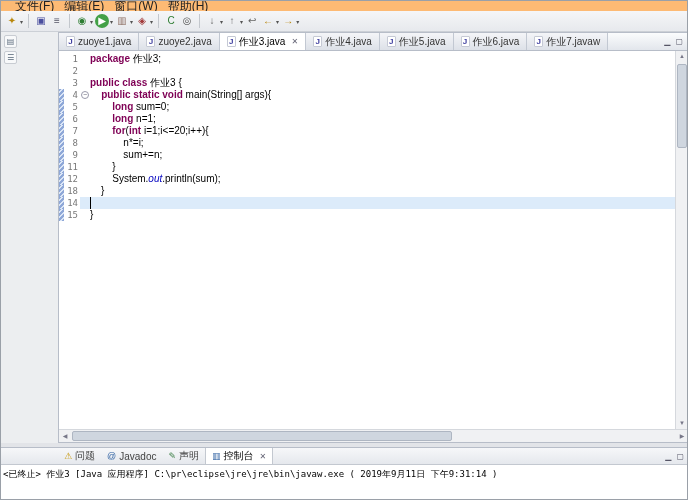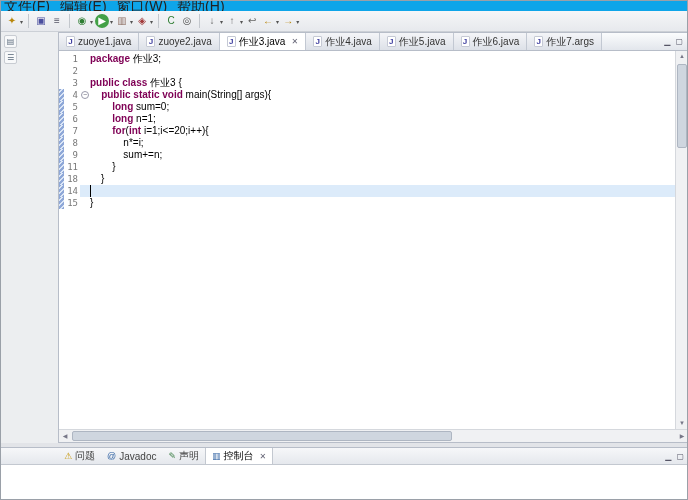--- a/index.html
+++ b/index.html
@@ -1,19 +1,19 @@
 <!DOCTYPE html>
 <html><head>
 <meta charset="utf-8">
 <style>
 *{box-sizing:border-box;margin:0;padding:0}
 html,body{background:#fff}
 body{font-family:"Liberation Sans","DejaVu Sans",sans-serif}
 .screen{position:relative;width:688px;height:500px;background:#eceef0;overflow:hidden;font-size:10px;color:#111;border:1px solid #9aa0a8}
-.menubar{position:absolute;left:0;top:0;width:100%;height:10px;background:#0ea5e9;font-size:14px;color:#222;padding-left:3px;overflow:hidden;line-height:11px;white-space:nowrap}
+.menubar{position:absolute;left:0;top:0;width:100%;height:10px;background:#fdba74;font-size:12px;color:#222;padding-left:14px;overflow:hidden;line-height:11px;white-space:nowrap}
 .menu-item{display:inline-block;margin-right:10px;cursor:default}
 .toolbar{position:absolute;left:0;top:10px;width:100%;height:21px;background:linear-gradient(#f5f6f8,#e7e9ed);border-bottom:1px solid #ccd0d6;display:flex;align-items:center;padding:0 3px}
 .tbbtn{display:inline-flex;align-items:center;height:18px;padding:0 1px;cursor:default}
 .tbglyph{width:14px;height:14px;display:inline-flex;align-items:center;justify-content:center;font-size:10px;line-height:14px}
 .dd{font-size:6px;color:#555;margin-left:1px}
 .tbsep{width:1px;height:14px;background:#c3c7cd;margin:0 4px;display:inline-block}
 .rail{position:absolute;left:0;top:31px;width:57px;height:411px;background:#eceef0;padding:3px;display:flex;flex-direction:column;gap:3px;align-items:flex-start}
 .railbtn{width:13px;height:13px;border:1px solid #c8ccd2;background:#f8f9fa;font-size:8px;display:inline-flex;align-items:center;justify-content:center;color:#567;border-radius:2px}
 .editor-stack{position:absolute;left:57px;top:31px;width:631px;height:411px;background:#fff;border:1px solid #b7bdc8;display:flex;flex-direction:column}
 .tabbar{height:18px;background:linear-gradient(#fbfcfd,#e2e6ec);border-bottom:1px solid #b7bdc8;display:flex;align-items:stretch}
@@ -144,21 +144,21 @@
           <span class="tab">
             <span class="jicon">J</span>
             <span class="tlabel">作业5.java</span>
           </span>
           <span class="tab">
             <span class="jicon">J</span>
             <span class="tlabel">作业6.java</span>
           </span>
           <span class="tab">
             <span class="jicon">J</span>
-            <span class="tlabel">作业7.args</span>
+            <span class="tlabel">作业7.javaw</span>
           </span>
         </div>
       <div class="tabbar-controls">
         <span>▁</span>
         <span>▢</span>
       </div>
     </div>
     <div class="editor-body">
       <div class="codearea" id="codearea">
           <div class="crow">
@@ -215,20 +215,26 @@
             <span class="diff changed"></span>
             <span class="lnum">9</span>
             <span class="fold"></span>
             <span class="codeseg"><span class="s-p">            sum+=n;</span></span>
           </div>
           <div class="crow">
             <span class="diff changed"></span>
             <span class="lnum">11</span>
             <span class="fold"></span>
             <span class="codeseg"><span class="s-p">        }</span></span>
+          </div>
+          <div class="crow">
+            <span class="diff changed"></span>
+            <span class="lnum">12</span>
+            <span class="fold"></span>
+            <span class="codeseg"><span class="s-p">        System.</span><span class="s-f">out</span><span class="s-p">.println(sum);</span></span>
           </div>
           <div class="crow">
             <span class="diff changed"></span>
             <span class="lnum">18</span>
             <span class="fold"></span>
             <span class="codeseg"><span class="s-p">    }</span></span>
           </div>
           <div class="crow current">
             <span class="diff changed"></span>
             <span class="lnum">14</span>
@@ -276,15 +282,15 @@
             <span class="cticon" style="color: rgb(52, 101, 164);">▥</span>
             <span class="ctlabel">控制台</span>
             <span class="tclose">✕</span>
           </span>
         </div>
       <div class="console-controls">
         <span>▁</span>
         <span>▢</span>
       </div>
     </div>
-    <div class="console-body" id="consolebody"></div>
+    <div class="console-body" id="consolebody"><div class="cline">&lt;已终止&gt; 作业3 [Java 应用程序] C:\pr\eclipse\jre\jre\bin\javaw.exe ( 2019年9月11日 下午9:31:14 )</div></div>
   </div>
 </div>
 
 </body></html>

